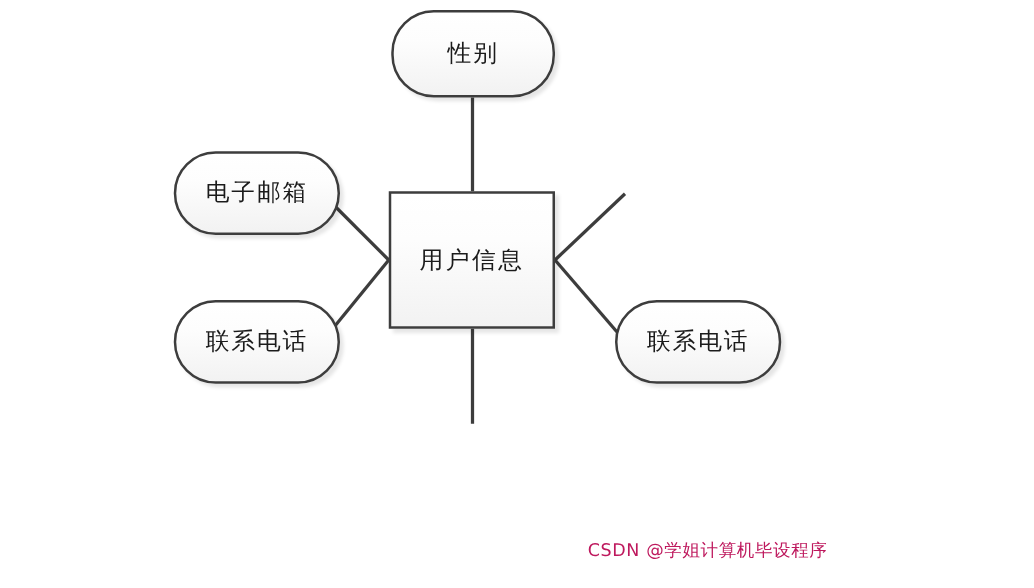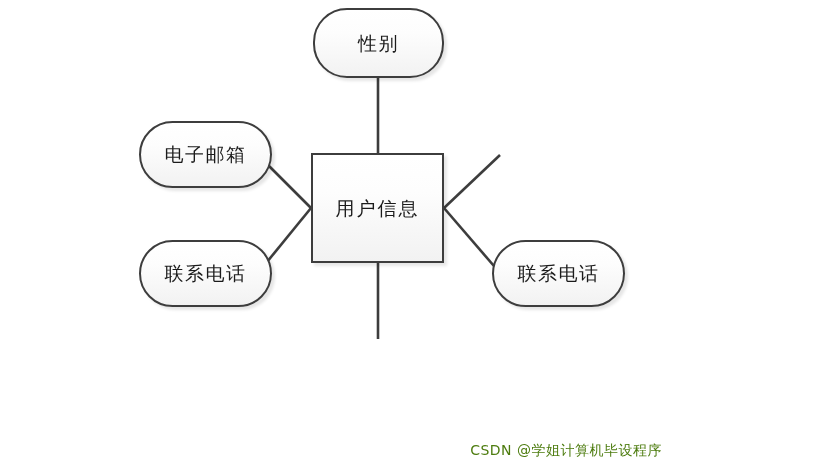--- a/index.html
+++ b/index.html
@@ -51,24 +51,24 @@
     white-space: nowrap;
     user-select: none;
   }
   .node.entity .node-label {
     font-size: 19px;
     letter-spacing: 2px;
   }
   #watermark {
     position: absolute;
     right: 14px;
-    bottom: 10px;
+    bottom: 20px;
     font-family: "DejaVu Sans", "Liberation Sans", sans-serif;
     font-size: 14px;
-    color: #4d7c0f;
+    color: #be185d;
     letter-spacing: 0.5px;
     white-space: nowrap;
     user-select: none;
     z-index: 3;
   }
 </style>
 </head>
 <body>
 
 <div id="canvas">

